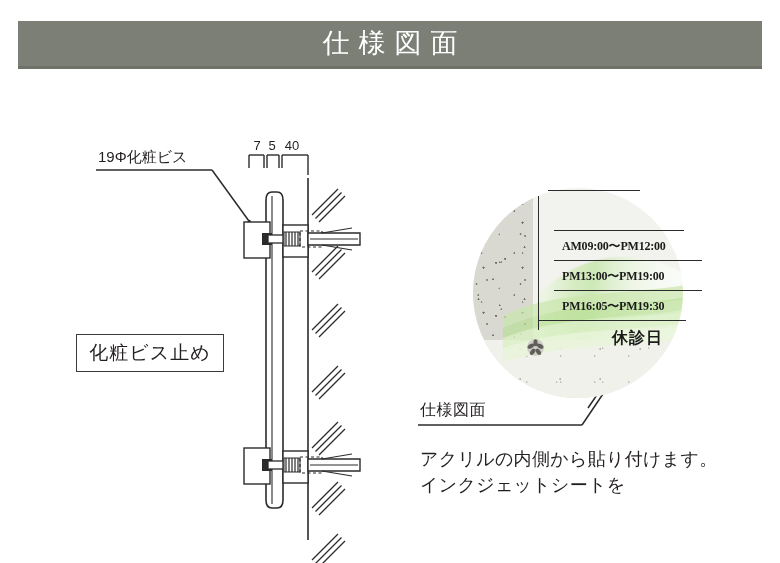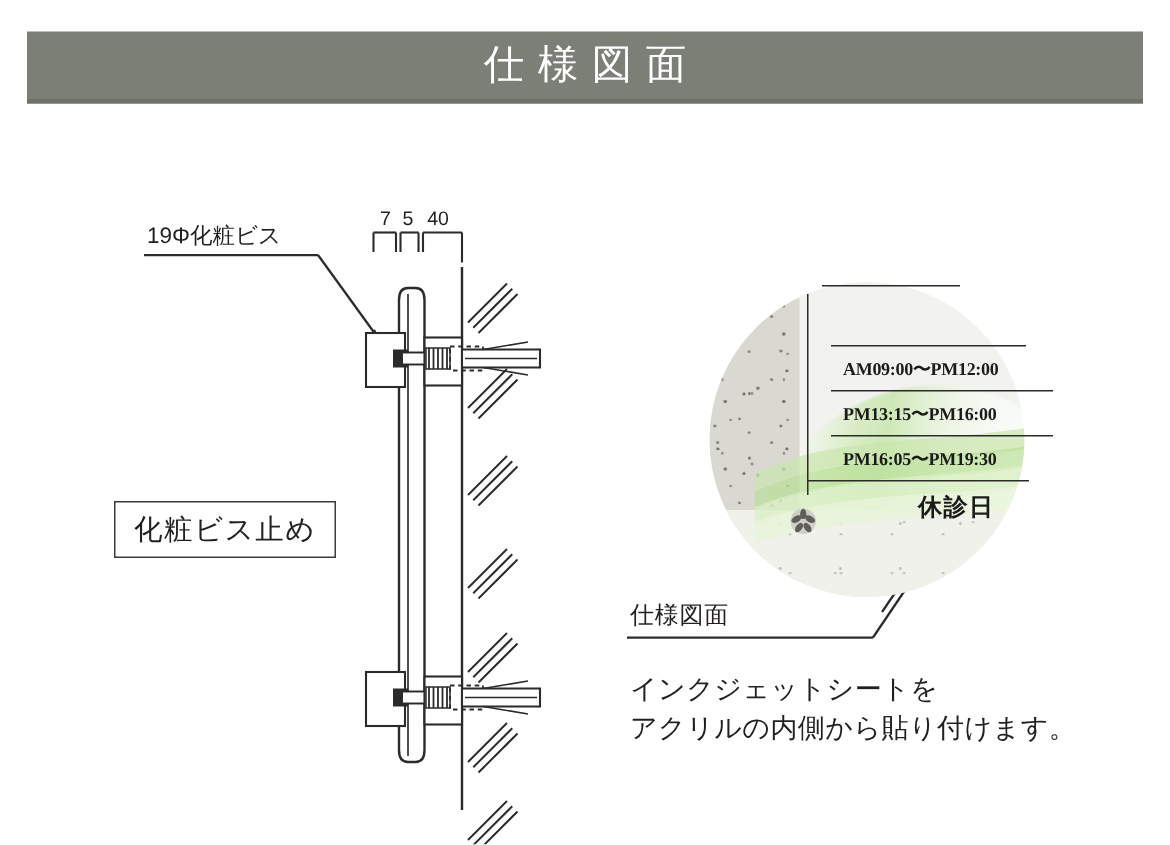--- a/index.html
+++ b/index.html
@@ -379,28 +379,28 @@
 </div>
 
 <div class="hours">
   <div class="hours-toprule"></div>
   <div class="hours-vrule"></div>
 
   <div class="hour-row hour-r1">
     <span class="txt">AM09:00〜PM12:00</span>
   </div>
   <div class="hour-row hour-r2">
-    <span class="txt">PM13:15〜PM16:00</span>
+    <span class="txt">PM13:00〜PM19:00</span>
   </div>
   <div class="hour-row hour-r3">
     <span class="txt">PM16:05〜PM19:30</span>
   </div>
   <div class="hours-botrule"></div>
 </div>
 
 <div class="closed-label">休診日</div>
 
 <div class="lbl-moji">仕様図面</div>
 
 <div class="note-block">
+  <div>アクリルの内側から貼り付けます。</div>
   <div>インクジェットシートを</div>
-  <div>アクリルの内側から貼り付けます。</div>
 </div>
 
 </body></html>

